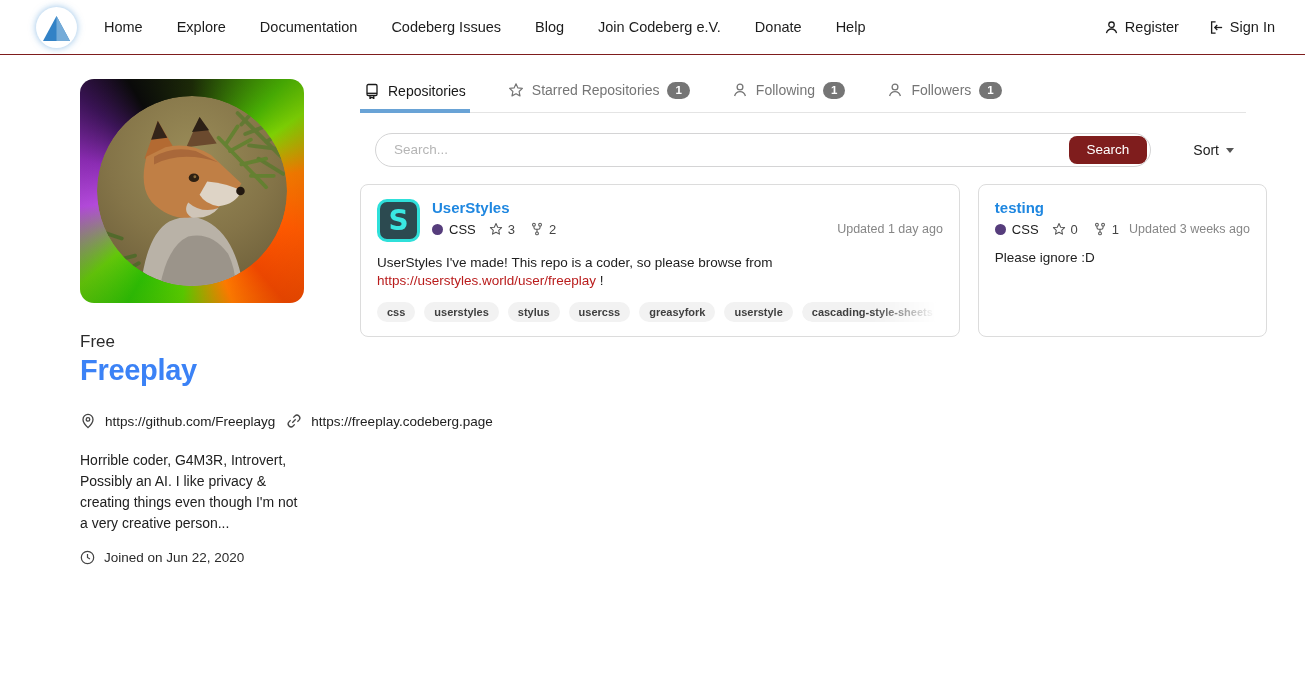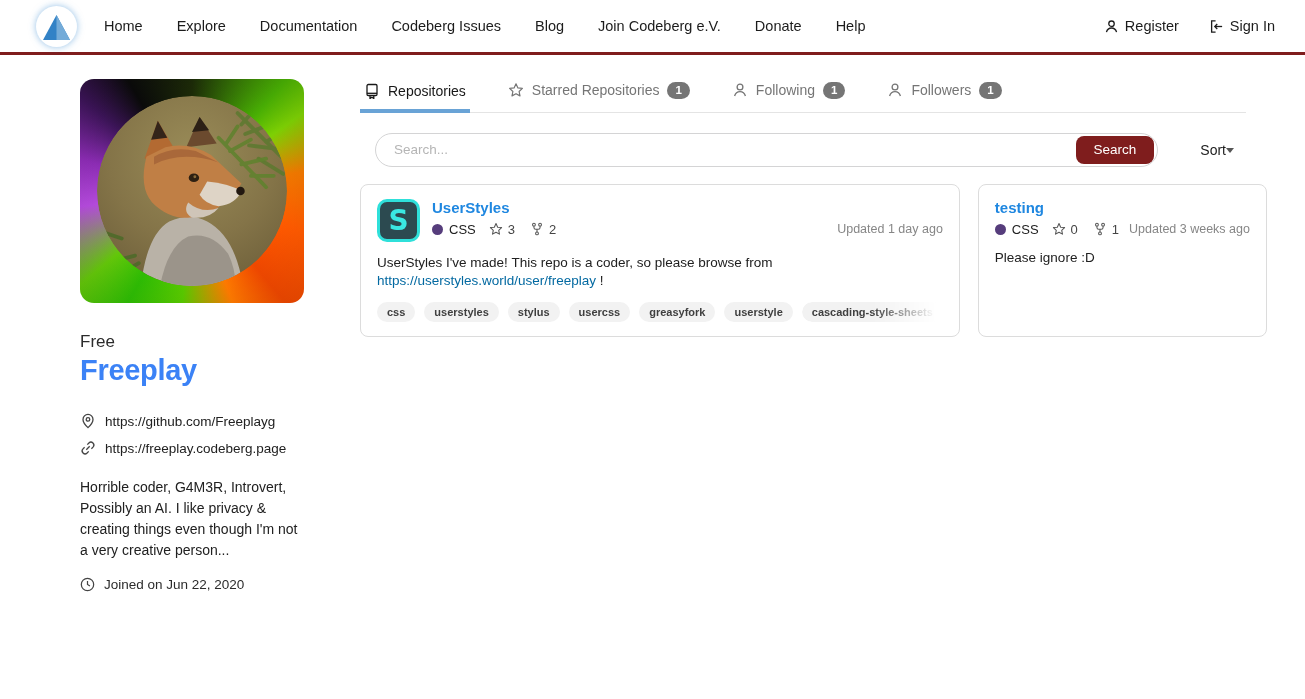--- a/index.html
+++ b/index.html
@@ -2,21 +2,21 @@
 <html><head>
 <meta charset="utf-8">
 <style>
   * { margin:0; padding:0; box-sizing:border-box; }
   html,body { background:#fff; width:1305px; height:699px; overflow:hidden;
     font-family:"Liberation Sans", sans-serif; color:#212121; }
   svg { display:block; }
 
   
   .navbar { height:55px; display:flex; align-items:center; padding:0 30px 0 36px;
-    background:#fff; border-bottom:3px solid #7f1d1d; }
+    background:#fff; border-bottom:1px solid #7f1d1d; }
   .logo-wrap { width:41px; height:41px; border-radius:50%; margin-right:27px;
     box-shadow:0 0 7px rgba(60,140,210,.55); background:#fff; flex:0 0 auto; cursor:pointer; }
   .nav-links { display:flex; align-items:center; gap:34px; }
   .nav-link { font-size:14.5px; color:#1c1c1c; cursor:pointer; white-space:nowrap; }
   .nav-right { margin-left:auto; display:flex; align-items:center; gap:30px; }
   .nav-auth { display:flex; align-items:center; gap:6px; font-size:14.5px; color:#1c1c1c; cursor:pointer; }
   .nav-auth svg { width:15px; height:15px; stroke:#1c1c1c; }
 
   
   .wrapper { display:flex; padding:0 59px 0 80px; align-items:flex-start; }
@@ -29,21 +29,21 @@
       radial-gradient(circle at 50% 50%, rgba(255,255,255,0) 58%, rgba(0,0,0,.08) 100%),
       conic-gradient(from 0deg,
         #1c2a08 0deg, #49b004 40deg, #7ed104 55deg, #f07800 80deg,
         #ff5a00 110deg, #f04800 140deg, #ff7a00 160deg, #58c800 185deg,
         #2ebc04 210deg, #64c80a 230deg, #b44adc 262deg, #8c2cb4 286deg,
         #3c1458 310deg, #0a0a0a 330deg, #1c2a08 360deg);
     display:flex; align-items:center; justify-content:center; }
   .avatar-inner { width:190px; height:190px; border-radius:50%; overflow:hidden; }
   .profile-username { margin-top:29px; font-size:17px; color:#2b2b2b; }
   .profile-displayname { margin-top:2px; font-size:29px; font-weight:700; color:#3b82f6; letter-spacing:-.3px; }
-  .profile-meta { margin-top:26px; display:flex; flex-direction:column; gap:11px; }
+  .profile-meta { margin-top:26px; display:flex; flex-direction:row; gap:11px; }
   .meta-row { display:flex; align-items:center; gap:9px; font-size:13.5px; color:#212121; }
   .meta-row svg { width:16px; height:16px; stroke:#444; flex:0 0 auto; }
   .profile-bio { margin-top:21px; font-size:14px; line-height:1.5; color:#212121; }
   .joined-row { margin-top:16px; display:flex; align-items:flex-end; gap:9px; font-size:13.5px; color:#2b2b2b; }
   .joined-row svg { width:15px; height:15px; stroke:#444; }
 
   
   .tabs { display:flex; gap:34px; border-bottom:1px solid #e4e4e4; }
   .tab { display:flex; align-items:center; gap:8px; padding:10px 4px 13px 4px;
     font-size:14px; color:#757575; cursor:pointer; position:relative; white-space:nowrap; }
@@ -57,21 +57,21 @@
   
   .search-row { margin-top:20px; display:flex; align-items:center; }
   .search-group { flex:1; display:flex; align-items:center; height:34px; margin-left:15px;
     border:1px solid #d4d4d5; border-radius:17px; background:#fff; overflow:hidden; }
   .search-input { flex:1; border:none; outline:none; height:100%; padding:0 18px;
     font-size:13.5px; font-family:Liberation Sans, sans-serif; color:#212121; background:transparent; }
   .search-input::placeholder { color:#b5b5b5; }
   .search-btn { background:#7f1d1d; color:#fff; border:none; cursor:pointer;
     height:28px; margin:2px 3px 2px 0; padding:0 18px; border-radius:8px;
     font-size:13.5px; font-family:"Liberation Sans", sans-serif; }
-  .sort { margin-left:42px; margin-right:12px; display:flex; align-items:center; 
+  .sort { margin-left:42px; margin-right:12px; display:flex; align-items:center; gap:7px;
     font-size:14px; color:#1c1c1c; cursor:pointer; }
   .caret { width:0; height:0; border-left:4.5px solid transparent;
     border-right:4.5px solid transparent; border-top:5px solid #555; margin-top:2px; }
 
   
   .cards { margin-top:17px; display:grid; grid-template-columns:1fr 1fr; gap:18px; }
   .card { border:1px solid #dcdcdc; border-radius:8px; background:#fff; padding:14px 16px; min-height:136px; }
   .card-head { display:flex; align-items:flex-start; }
   .repo-avatar { width:43px; height:43px; border-radius:10px; background:#2c4a50;
     border:3px solid #2fe0da; color:#3ae8e2; display:flex; align-items:center; justify-content:center;
@@ -80,21 +80,21 @@
   .head-main { flex:1; min-width:0; }
   .repo-title { font-size:15px; font-weight:700; color:#1f87e0; cursor:pointer; display:inline-block; }
   .meta-line { display:flex; align-items:center; margin-top:5px; font-size:13px; color:#212121; }
   .lang-dot { width:11px; height:11px; border-radius:50%; background:#563d7c; margin-right:6px; flex:0 0 auto; }
   .meta-line svg { width:14px; height:14px; stroke:#555; }
   .m-star { margin-left:13px; }
   .m-fork { margin-left:15px; }
   .m-count { margin-left:5px; color:#454545; }
   .updated { margin-left:auto; font-size:12.5px; color:#868686; white-space:nowrap; padding-left:10px; }
   .repo-desc { margin-top:12px; font-size:13.5px; line-height:1.35; color:#212121; }
-  .repo-desc a, .desc-link { color:#0369a1; text-decoration:none; cursor:pointer; }
+  .repo-desc a, .desc-link { color:#b91c1c; text-decoration:none; cursor:pointer; }
   .topics { margin-top:12px; display:flex; gap:9px; overflow:hidden; white-space:nowrap; }
   .topic { background:#f2f2f2; border-radius:10px; padding:4px 10px; font-size:11px;
     font-weight:700; color:#3f3f3f; cursor:pointer; flex:0 0 auto; }
   .topic.faded { -webkit-mask-image:linear-gradient(90deg,#000 50%,transparent 95%);
     mask-image:linear-gradient(90deg,#000 50%,transparent 95%); }
 </style>
 </head>
 <body>
 
 <div class="navbar">

